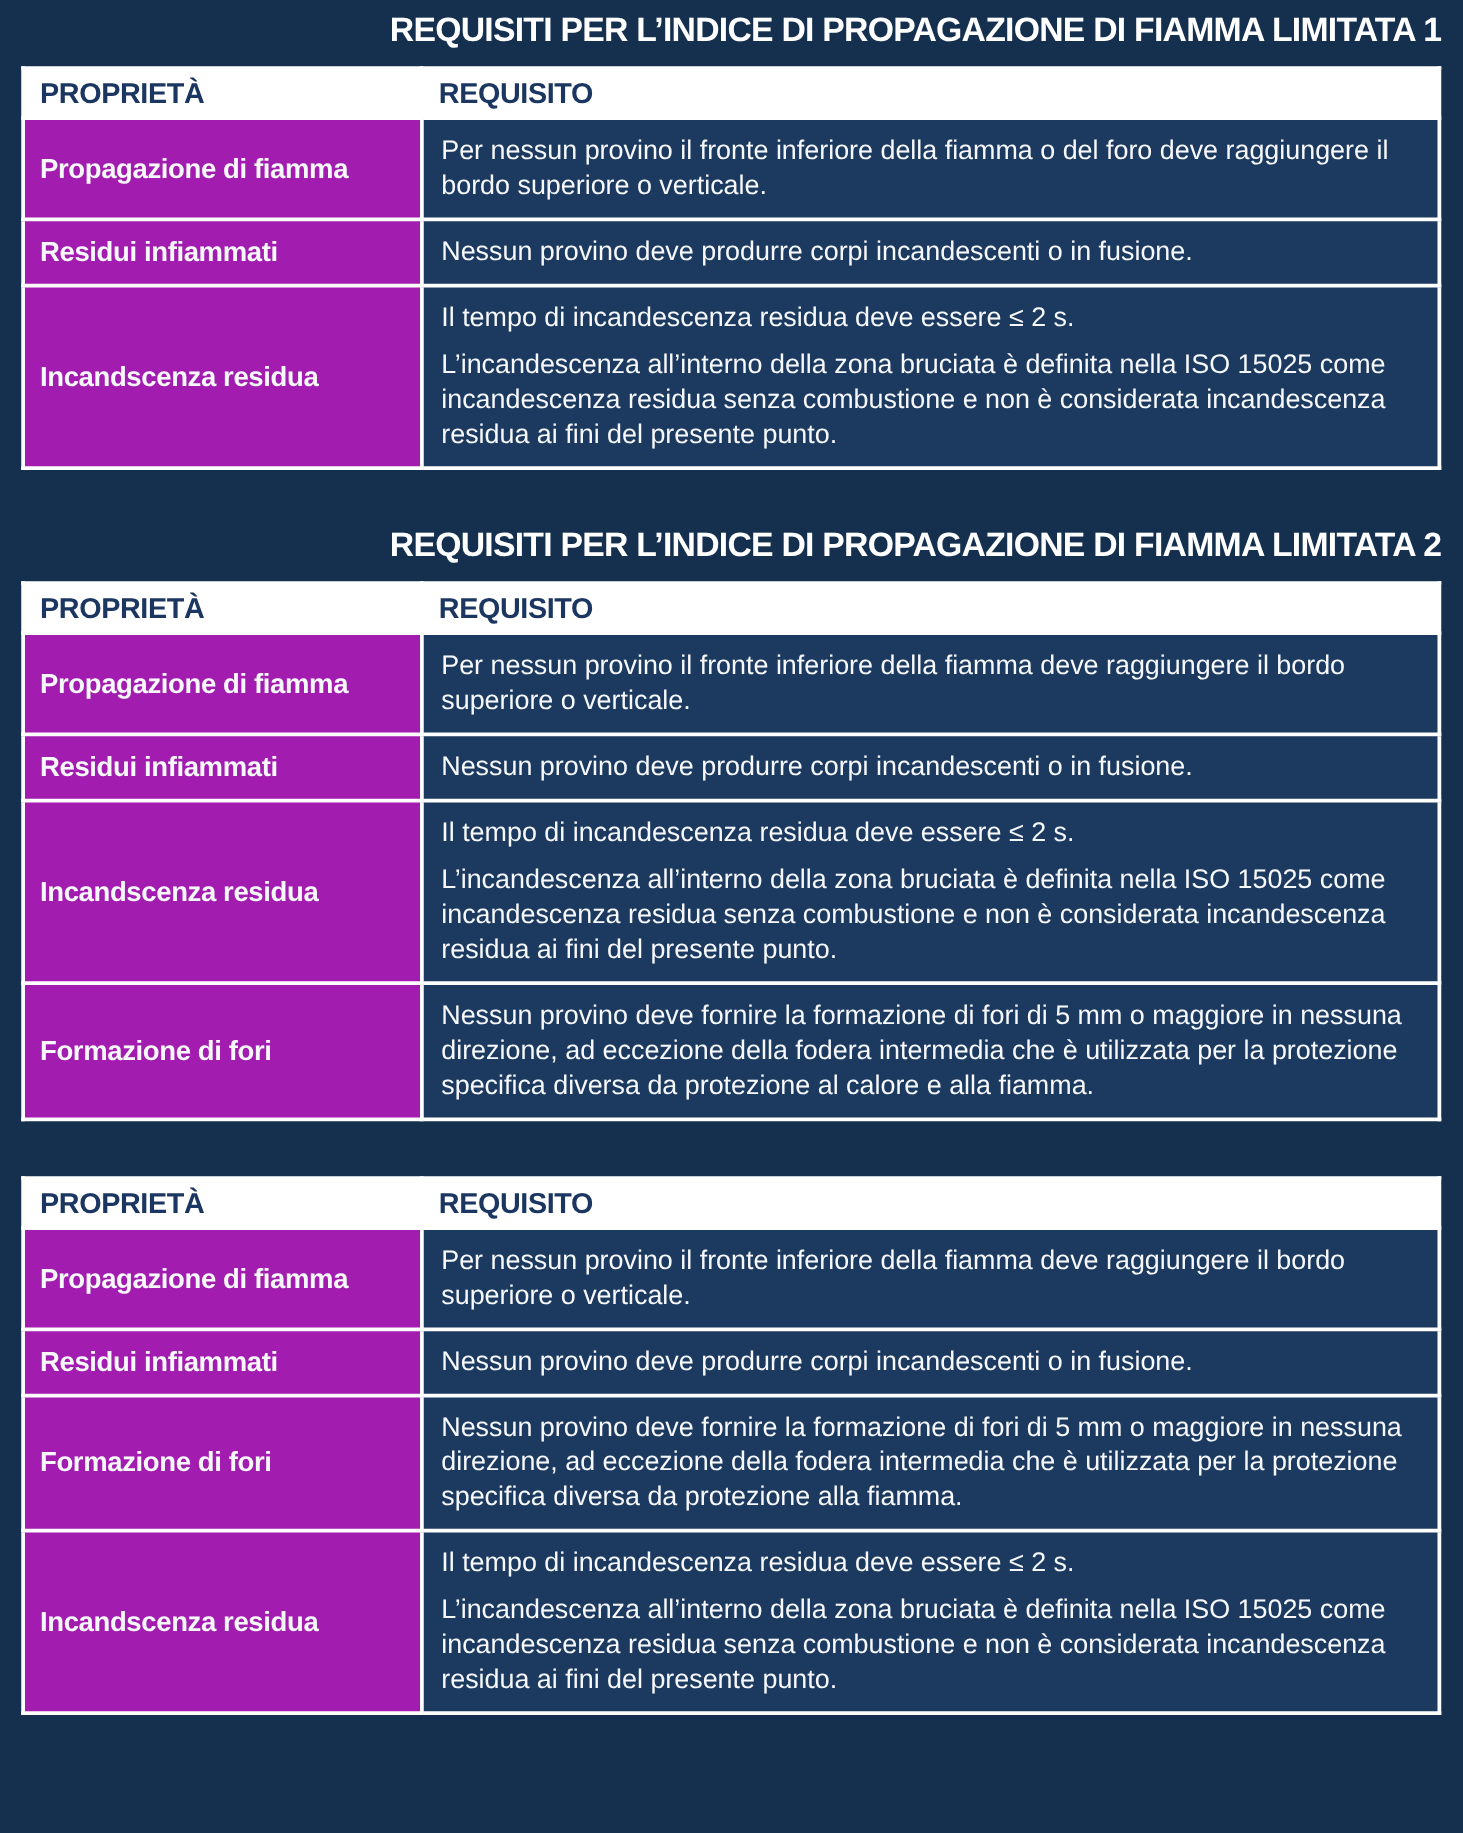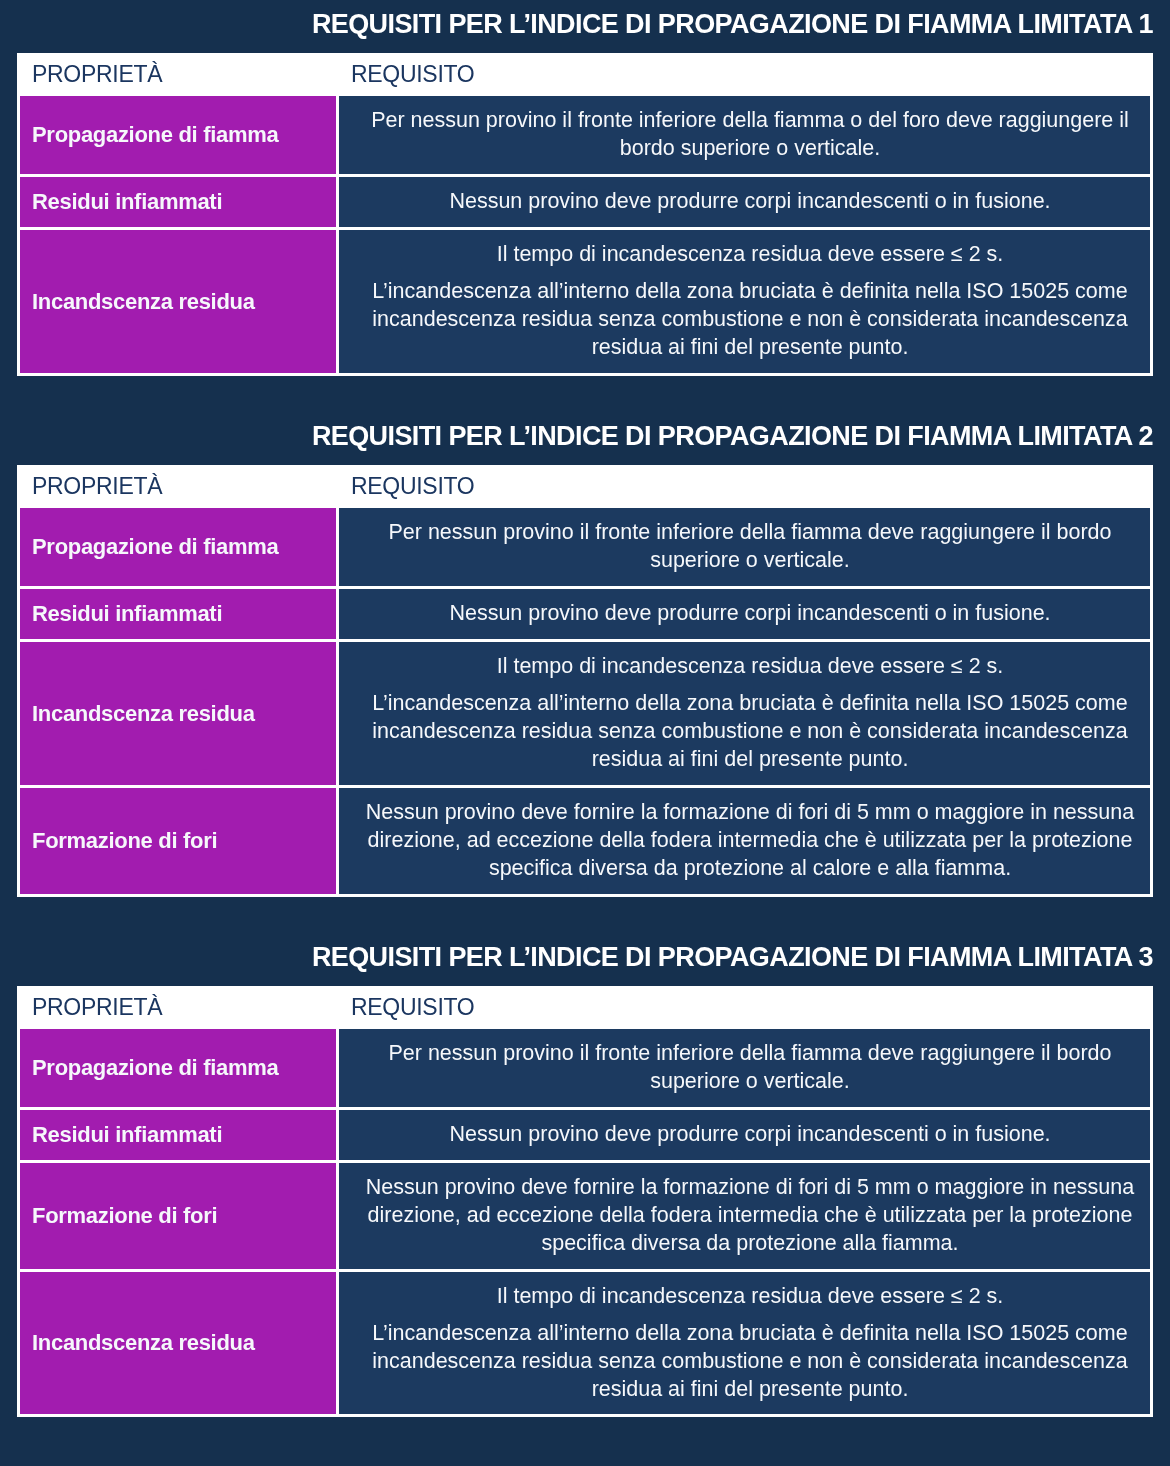--- a/index.html
+++ b/index.html
@@ -28,21 +28,21 @@
     border: 3px solid #FFFFFF;
     table-layout: fixed;
   }
   table.req-table th, table.req-table td {
     border: 3px solid #FFFFFF;
   }
   th.col-prop, th.col-req {
     background: #FFFFFF;
     color: #1B3660;
     font-size: 23px;
-    font-weight: normal;
+    font-weight: bold;
     letter-spacing: -0.3px;
     padding: 5px 12px;
   }
   th.col-prop { text-align: left; width: 292px; }
   th.col-req  { text-align: left; }
   td.prop {
     background: #a21caf;
     color: #F6F8FB;
     font-weight: bold;
     font-size: 22px;
@@ -50,21 +50,20 @@
     padding: 10px 12px;
     vertical-align: middle;
   }
   td.req {
     background: #1C3A60;
     color: #F6F8FB;
     font-size: 21.5px;
     line-height: 1.3;
     padding: 11px 3px 11px 14px;
     vertical-align: middle;
-    text-align: center;
   }
   td.req p { margin: 0; }
   td.req p + p { margin-top: 9px; }
 </style>
 </head>
 <body>
 
 <section class="section">
   <h2 class="title">REQUISITI PER L’INDICE DI PROPAGAZIONE DI FIAMMA LIMITATA 1</h2>
   <table class="req-table">
@@ -131,21 +130,20 @@
         <td class="prop">Formazione di fori</td>
         <td class="req">
           <p>Nessun provino deve fornire la formazione di fori di 5 mm o maggiore in nessuna direzione, ad eccezione della fodera intermedia che è utilizzata per la protezione specifica diversa da protezione al calore e alla fiamma.</p>
         </td>
       </tr>
     </tbody>
   </table>
 </section>
 
 <section class="section">
-  <h2 class="title">REQUISITI PER L’INDICE DI PROPAGAZIONE DI FIAMMA LIMITATA 3</h2>
   <table class="req-table">
     <thead>
       <tr>
         <th class="col-prop">PROPRIETÀ</th>
         <th class="col-req">REQUISITO</th>
       </tr>
     </thead>
     <tbody>
       <tr>
         <td class="prop">Propagazione di fiamma</td>

